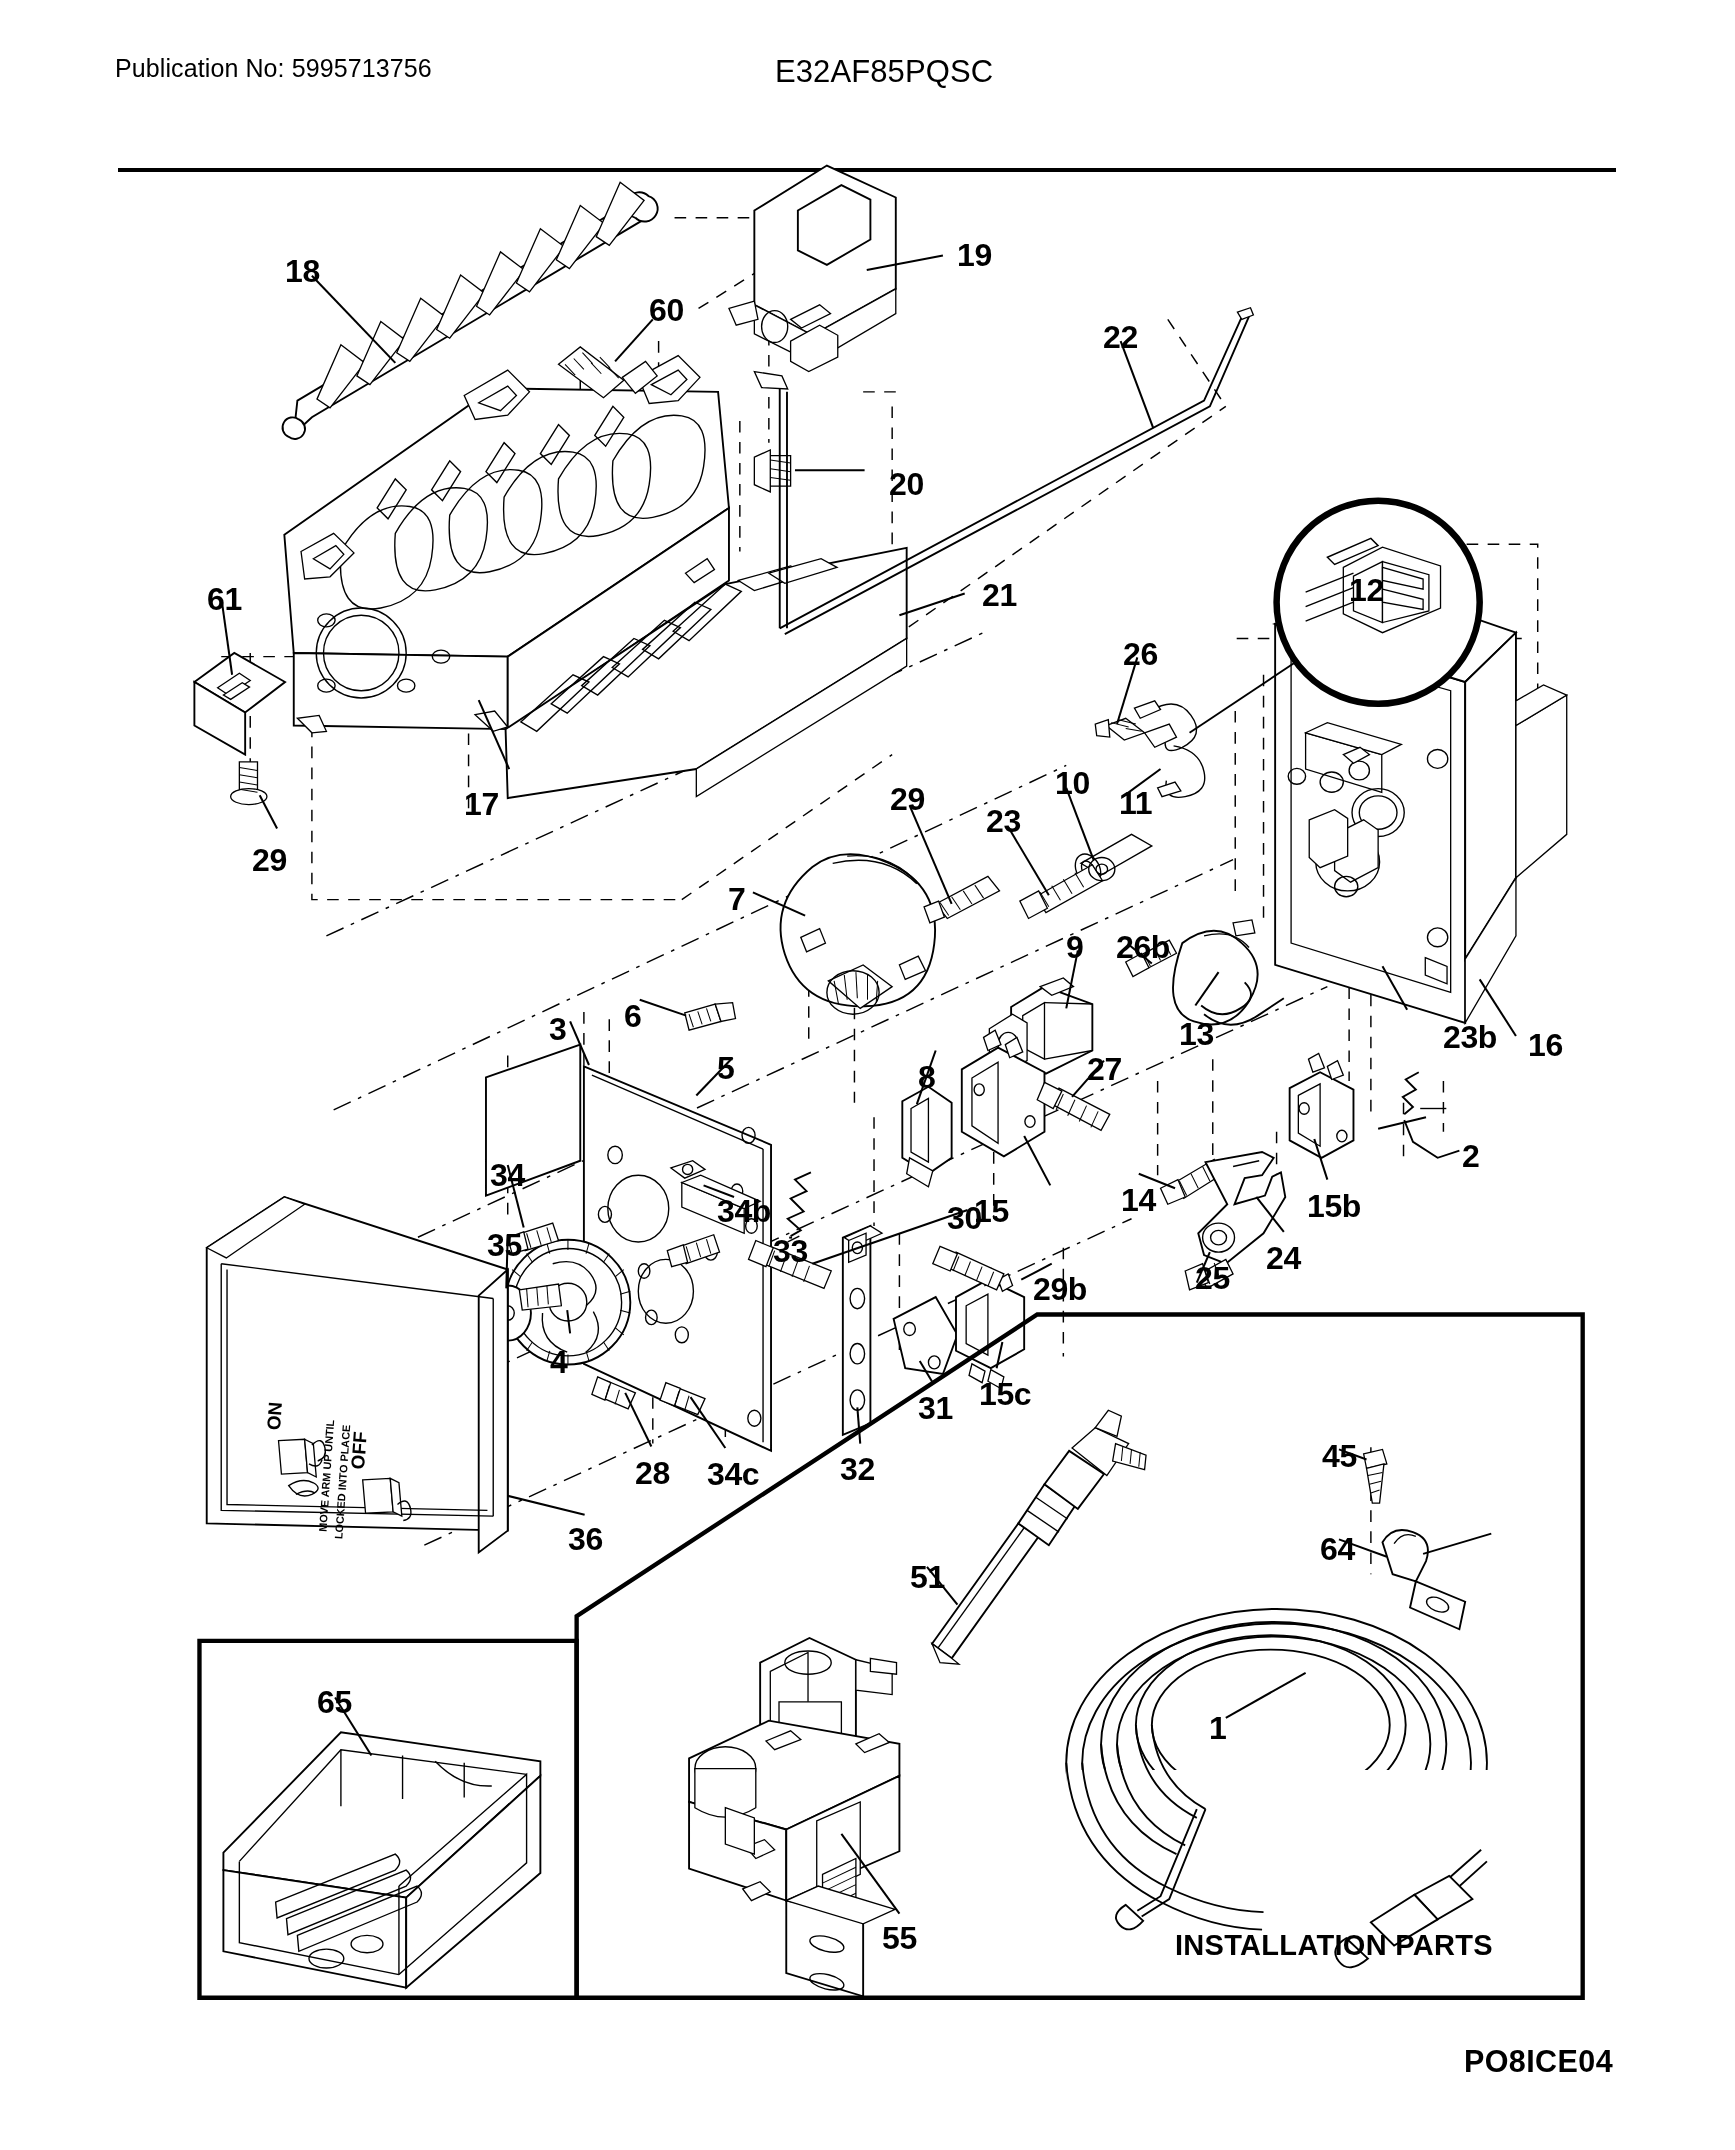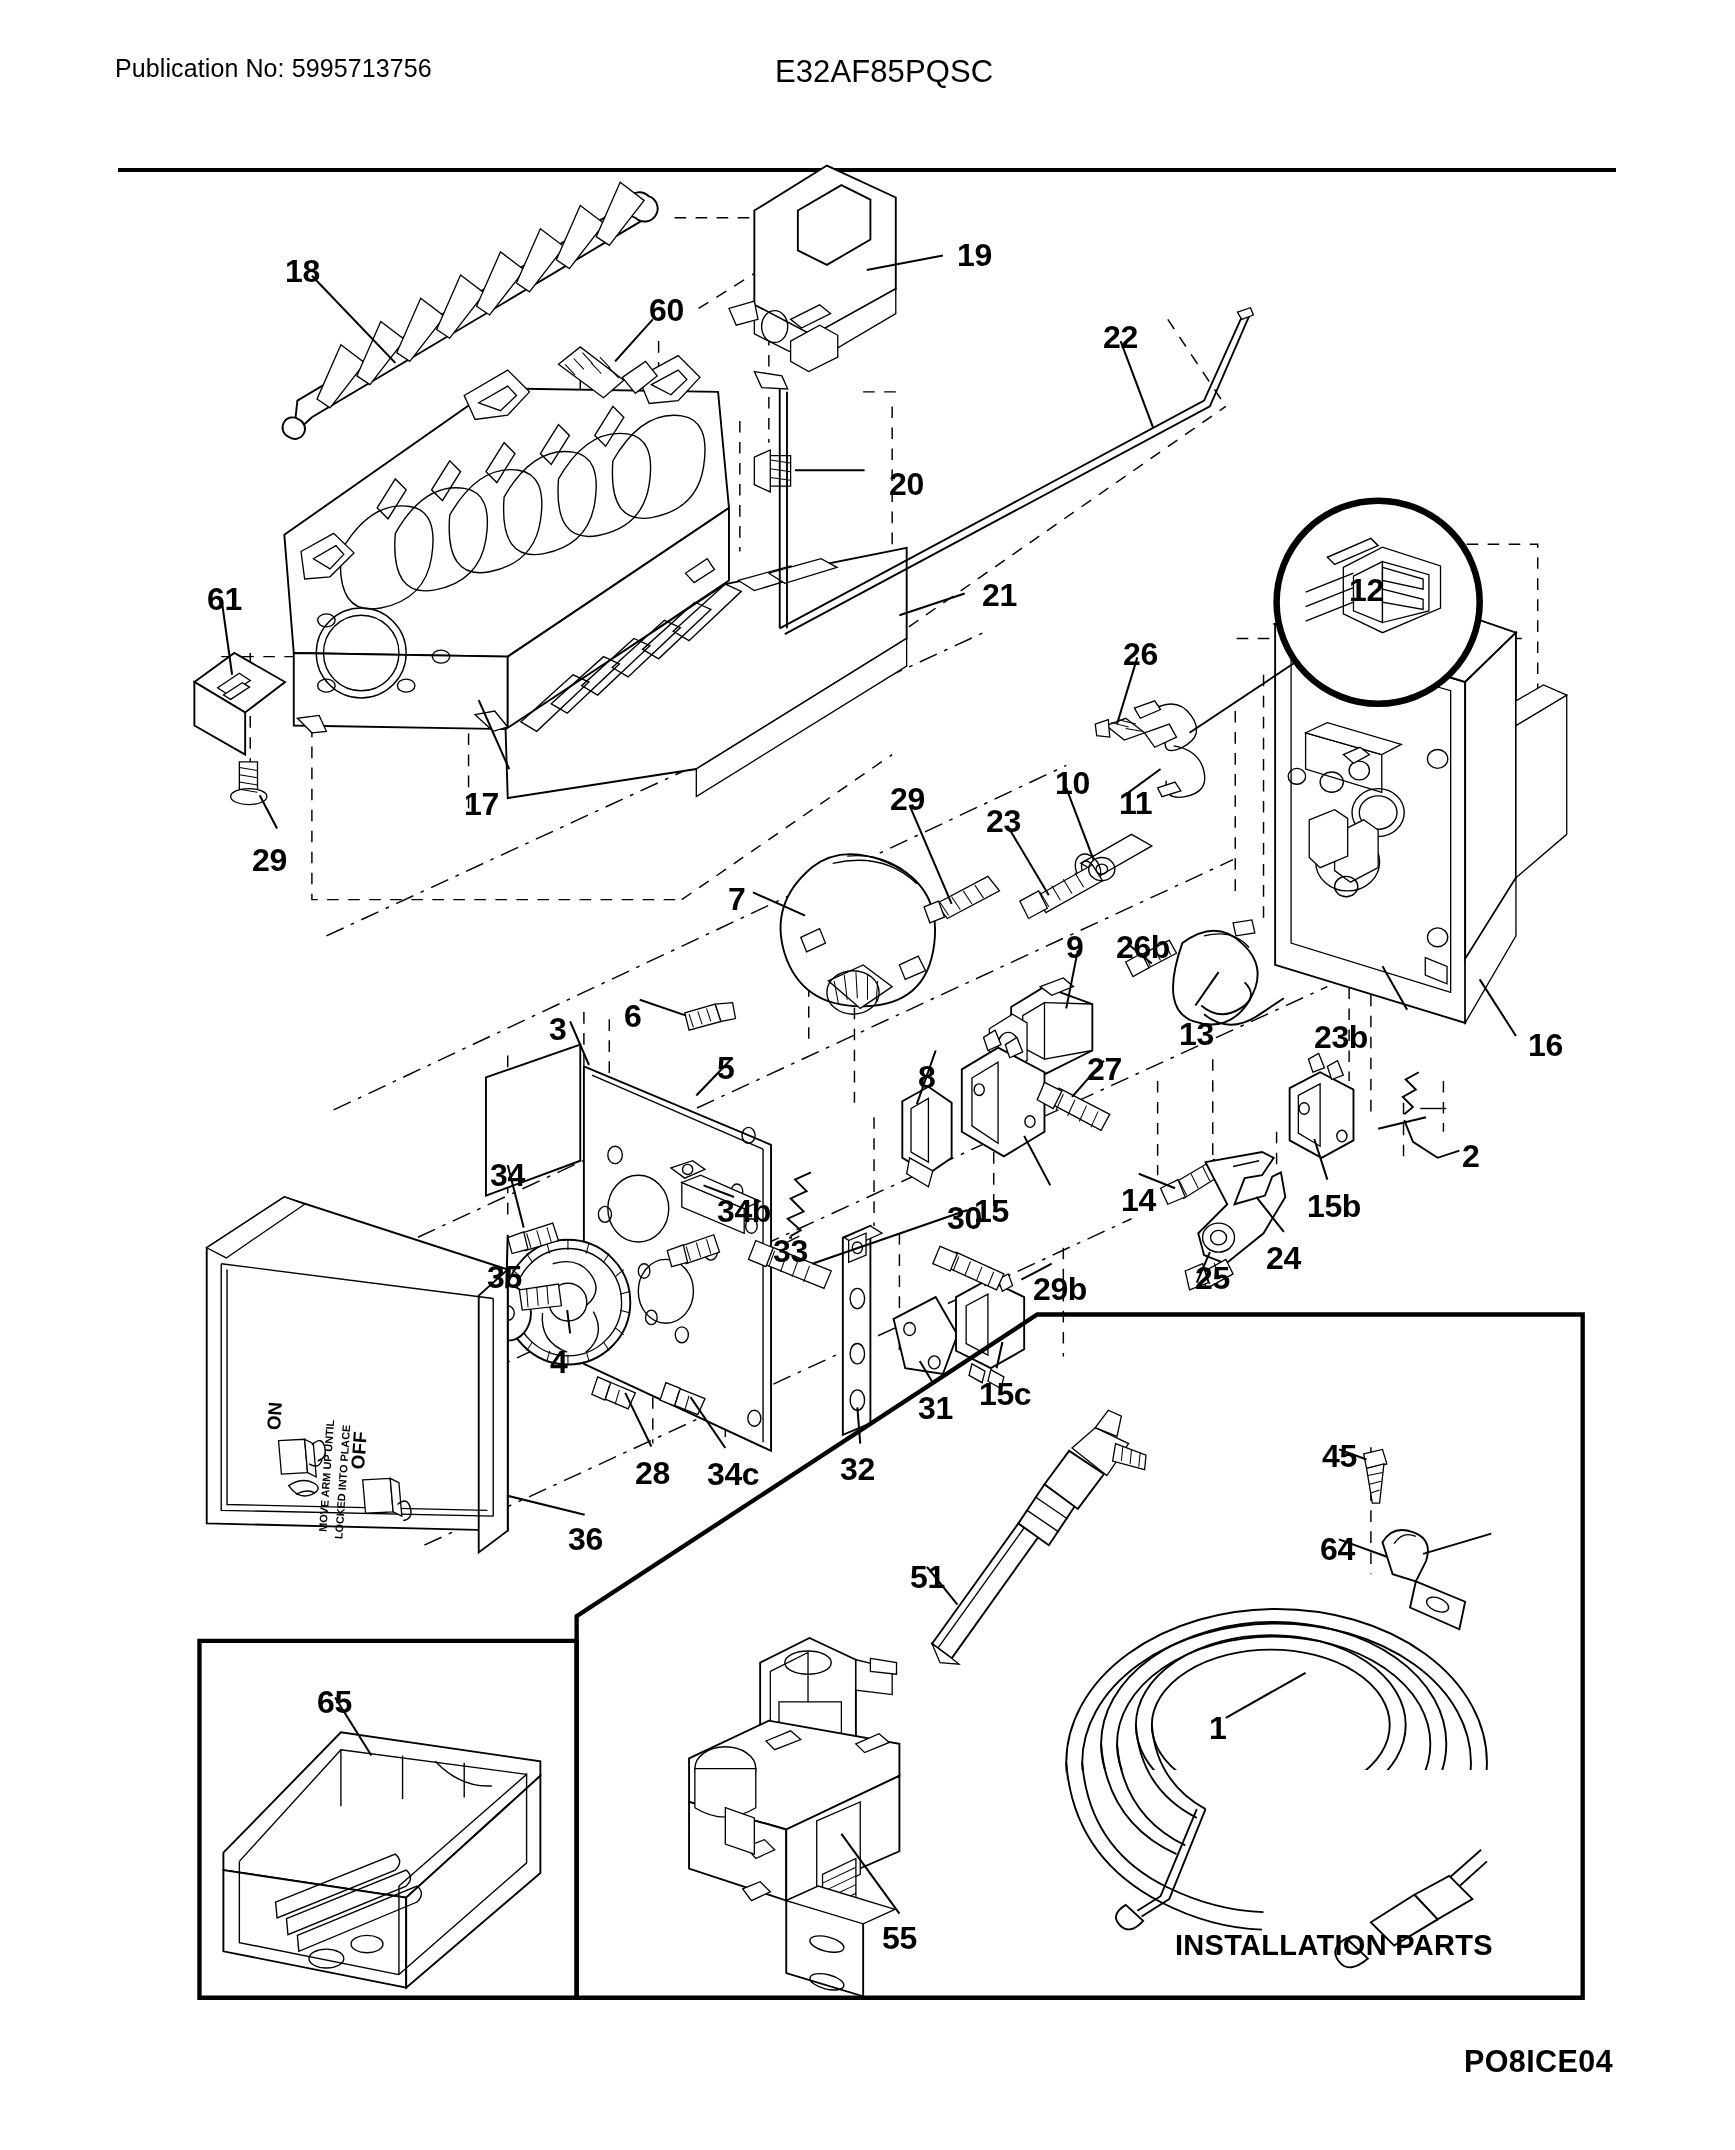--- a/index.html
+++ b/index.html
@@ -794,37 +794,37 @@
   <div class="num" style="left:1307px;top:1190px;">15b</div>
   <div class="num" style="left:979px;top:1378px;">15c</div>
   <div class="num" style="left:1528px;top:1029px;text-align:center;">16</div>
   <div class="num" style="left:464px;top:788px;">17</div>
   <div class="num" style="left:285px;top:255px;">18</div>
   <div class="num" style="left:957px;top:239px;">19</div>
   <div class="num" style="left:889px;top:468px;">20</div>
   <div class="num" style="left:982px;top:579px;">21</div>
   <div class="num" style="left:1103px;top:321px;">22</div>
   <div class="num" style="left:986px;top:805px;">23</div>
-  <div class="num" style="left:1314px;top:1021px;">23b</div>
+  <div class="num" style="left:1443px;top:1021px;">23b</div>
   <div class="num" style="left:1266px;top:1242px;">24</div>
   <div class="num" style="left:1195px;top:1262px;">25</div>
   <div class="num" style="left:1123px;top:638px;">26</div>
   <div class="num" style="left:1116px;top:931px;">26b</div>
   <div class="num" style="left:1087px;top:1053px;">27</div>
   <div class="num" style="left:635px;top:1457px;">28</div>
   <div class="num" style="left:890px;top:783px;">29</div>
   <div class="num" style="left:1033px;top:1273px;">29b</div>
   <div class="num" style="left:947px;top:1202px;">30</div>
   <div class="num" style="left:918px;top:1392px;">31</div>
   <div class="num" style="left:840px;top:1453px;">32</div>
   <div class="num" style="left:773px;top:1235px;">33</div>
   <div class="num" style="left:490px;top:1159px;">34</div>
   <div class="num" style="left:717px;top:1195px;">34b</div>
   <div class="num" style="left:707px;top:1458px;">34c</div>
-  <div class="num" style="left:487px;top:1229px;margin-top:32px;">35</div>
+  <div class="num" style="left:487px;top:1229px;">35</div>
   <div class="num" style="left:568px;top:1523px;">36</div>
   <div class="num" style="left:1322px;top:1440px;">45</div>
   <div class="num" style="left:910px;top:1561px;">51</div>
   <div class="num" style="left:882px;top:1922px;">55</div>
   <div class="num" style="left:649px;top:294px;">60</div>
   <div class="num" style="left:207px;top:583px;">61</div>
   <div class="num" style="left:252px;top:844px;">29</div>
   <div class="num" style="left:1320px;top:1533px;">64</div>
   <div class="num" style="left:317px;top:1686px;">65</div>
 

